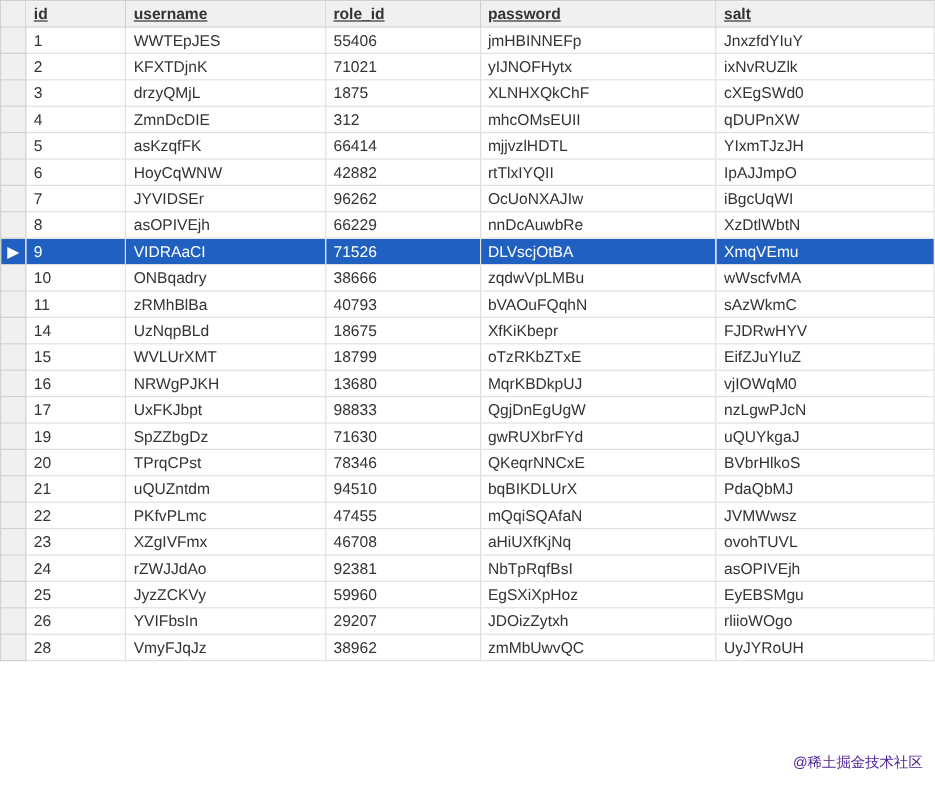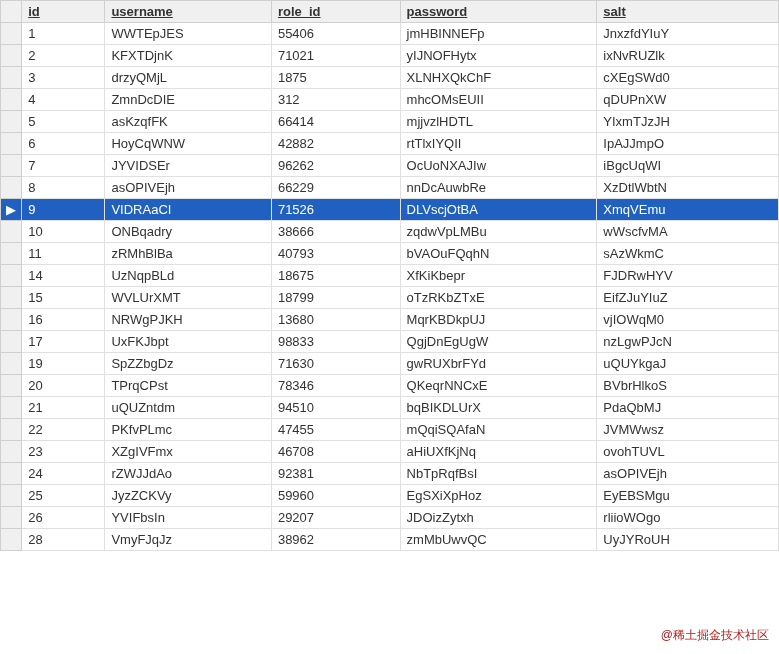--- a/index.html
+++ b/index.html
@@ -95,21 +95,21 @@
 
     .col-salt {
       width: 120px;
     }
 
     .watermark {
       position: absolute;
       bottom: 10px;
       right: 10px;
       font-size: 12px;
-      color: #b91c1c;
+      color: #4c1d95;
       pointer-events: none;
     }
   </style>
 </head>
 <body>
 
 <div class="table-container">
   <table>
     <thead>
       <tr>

